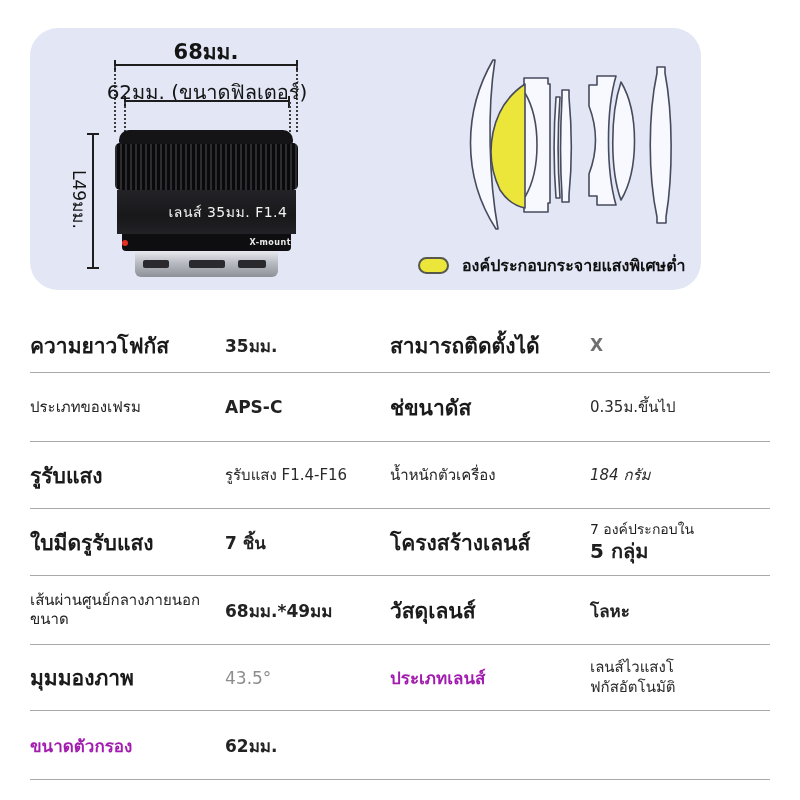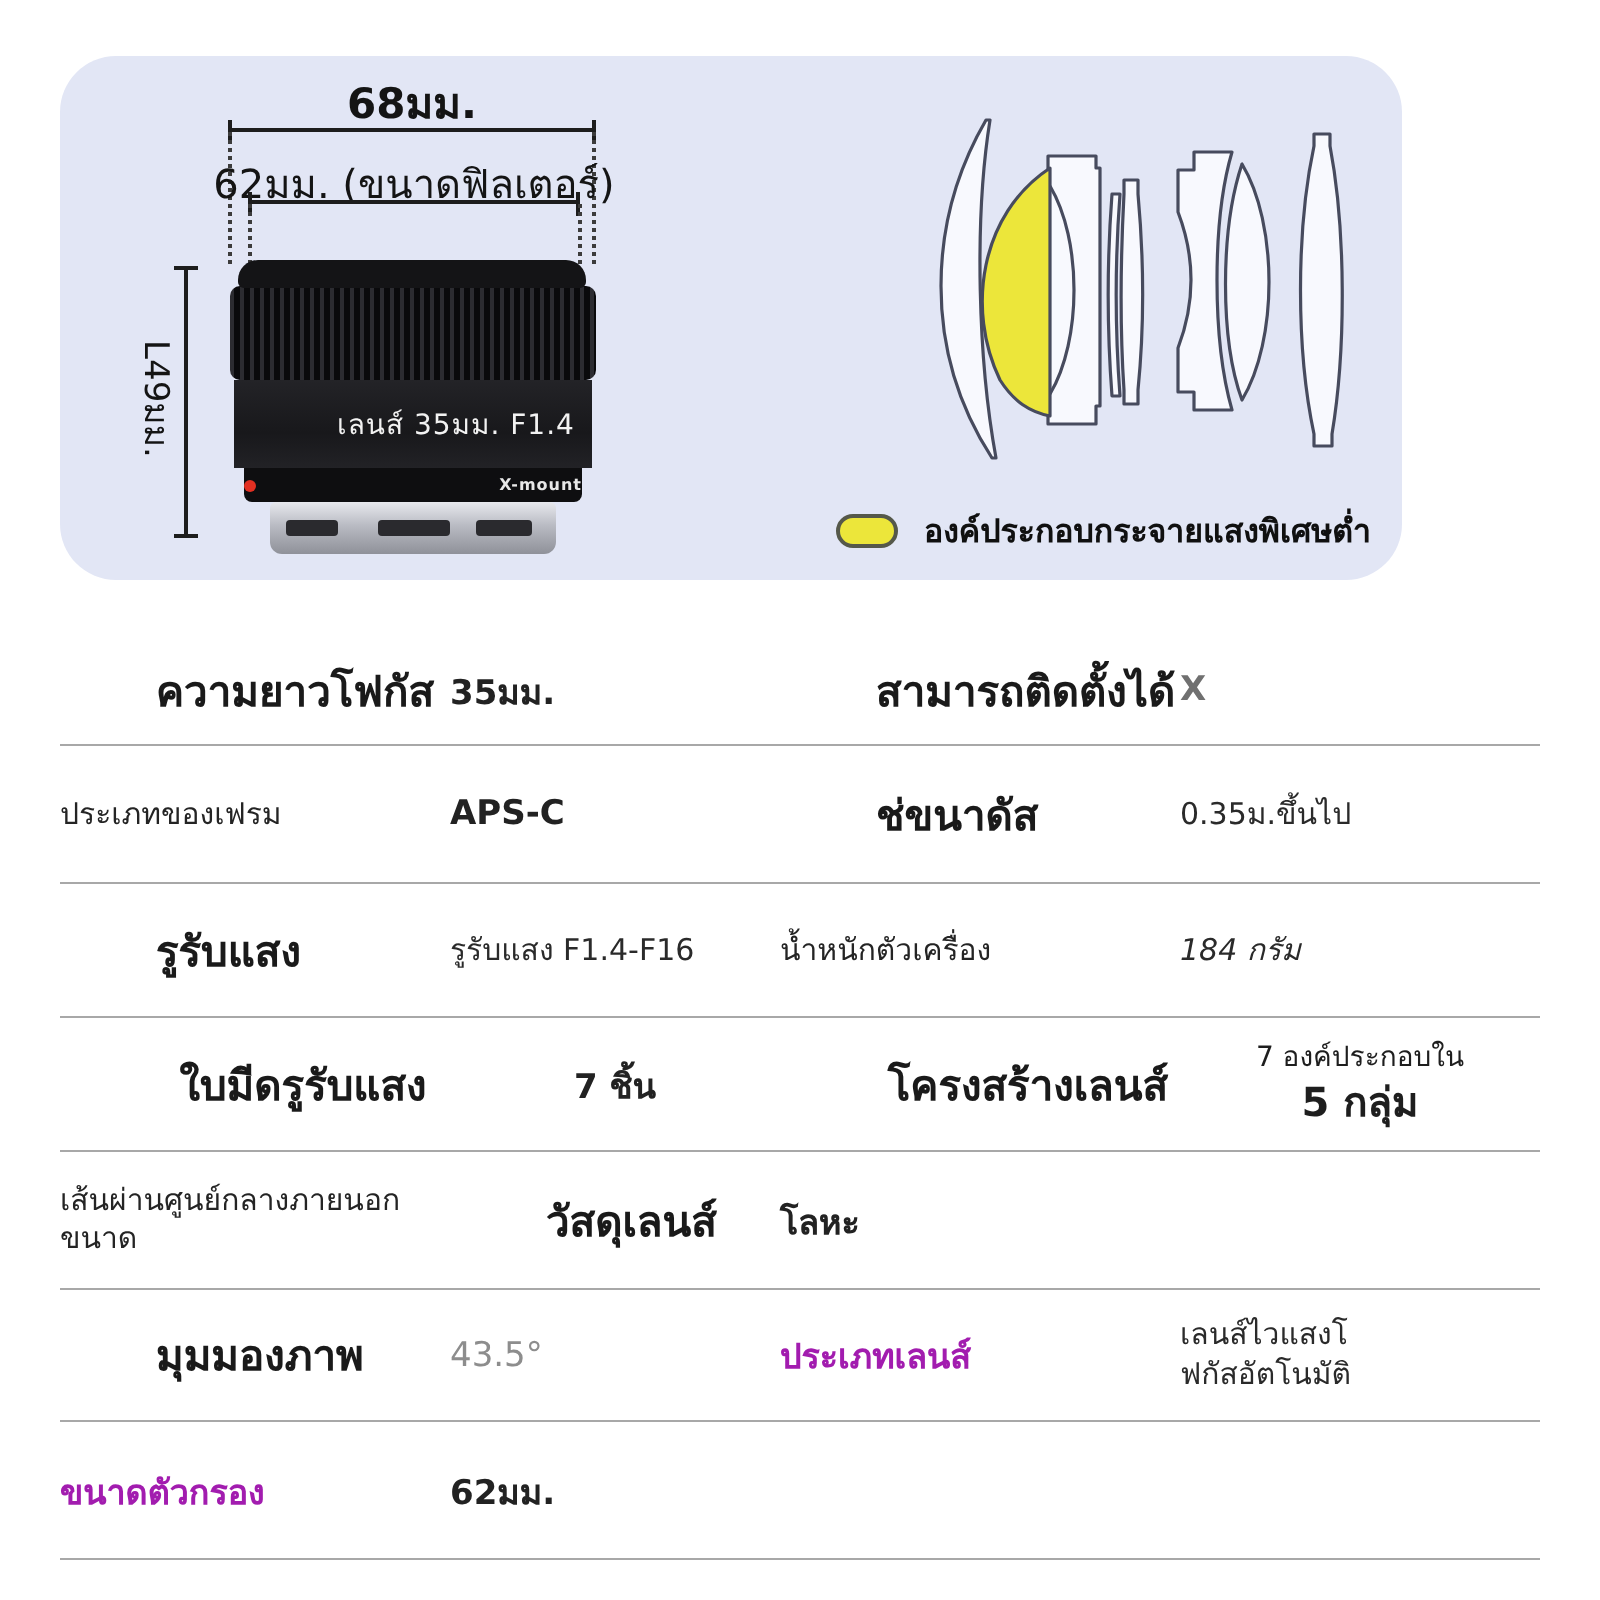--- a/index.html
+++ b/index.html
@@ -59,24 +59,24 @@
   .optics{position:absolute;left:415px;top:27px;}
   .legend{position:absolute;left:388px;top:222px;height:30px;display:flex;align-items:center;}
   .legend-swatch{width:31px;height:17px;border-radius:9px;background:#ece63a;
                  border:2px solid #55584a;box-sizing:border-box;}
   .legend-text{margin-left:13px;font-size:16px;font-weight:600;color:#101010;}
 
   
   .spec-table{position:absolute;left:30px;top:318px;width:740px;}
   .spec-row{display:grid;grid-template-columns:195px 165px 200px 1fr;
             align-items:center;border-bottom:1px solid #a8a8a8;}
-  .r0{height:54px;} .r1{height:68px;} .r2{height:66px;} .r3{height:66px;text-align:center;}
+  .r0{height:54px;} .r1{height:68px;} .r2{height:66px;} .r3{height:66px;}
   .r4{height:68px;} .r5{height:65px;} .r6{height:68px;}
 
-  .lab-lg{font-size:21px;font-weight:600;color:#1a1a1a;margin-left:48px;}
+  .lab-lg{font-size:21px;font-weight:600;color:#1a1a1a;}
   .lab-md{font-size:17px;font-weight:600;color:#a21caf;}
   .lab-sm{font-size:15px;font-weight:400;color:#242424;}
   .val{font-size:17px;font-weight:600;color:#222;}
   .val-sm{font-size:15px;font-weight:500;color:#2a2a2a;}
   .muted{color:#707070;}
   .gray{color:#8d8d8d;font-weight:500;}
   .italic{font-style:italic;}
   .two-line{line-height:1.3;}
   .vline1{display:block;font-size:14px;font-weight:500;}
   .vline2{display:block;font-size:20px;font-weight:600;}
@@ -169,20 +169,21 @@
         <span class="vline1">7 องค์ประกอบใน</span>
         <span class="vline2">5 กลุ่ม</span>
       </div>
     </div>
 
     <div class="spec-row r4">
       <div class="lab-sm two-line">
         <span style="display:block">เส้นผ่านศูนย์กลางภายนอก</span>
         <span style="display:block">ขนาด</span>
       </div>
+      <div class="val">68มม.*49มม</div>
       <div class="lab-lg">วัสดุเลนส์</div>
       <div class="val">โลหะ</div>
     </div>
 
     <div class="spec-row r5">
       <div class="lab-lg">มุมมองภาพ</div>
       <div class="val gray">43.5°</div>
       <div class="lab-md">ประเภทเลนส์</div>
       <div class="two-line">
         <span class="val-sm" style="display:block">เลนส์ไวแสงโ</span>

